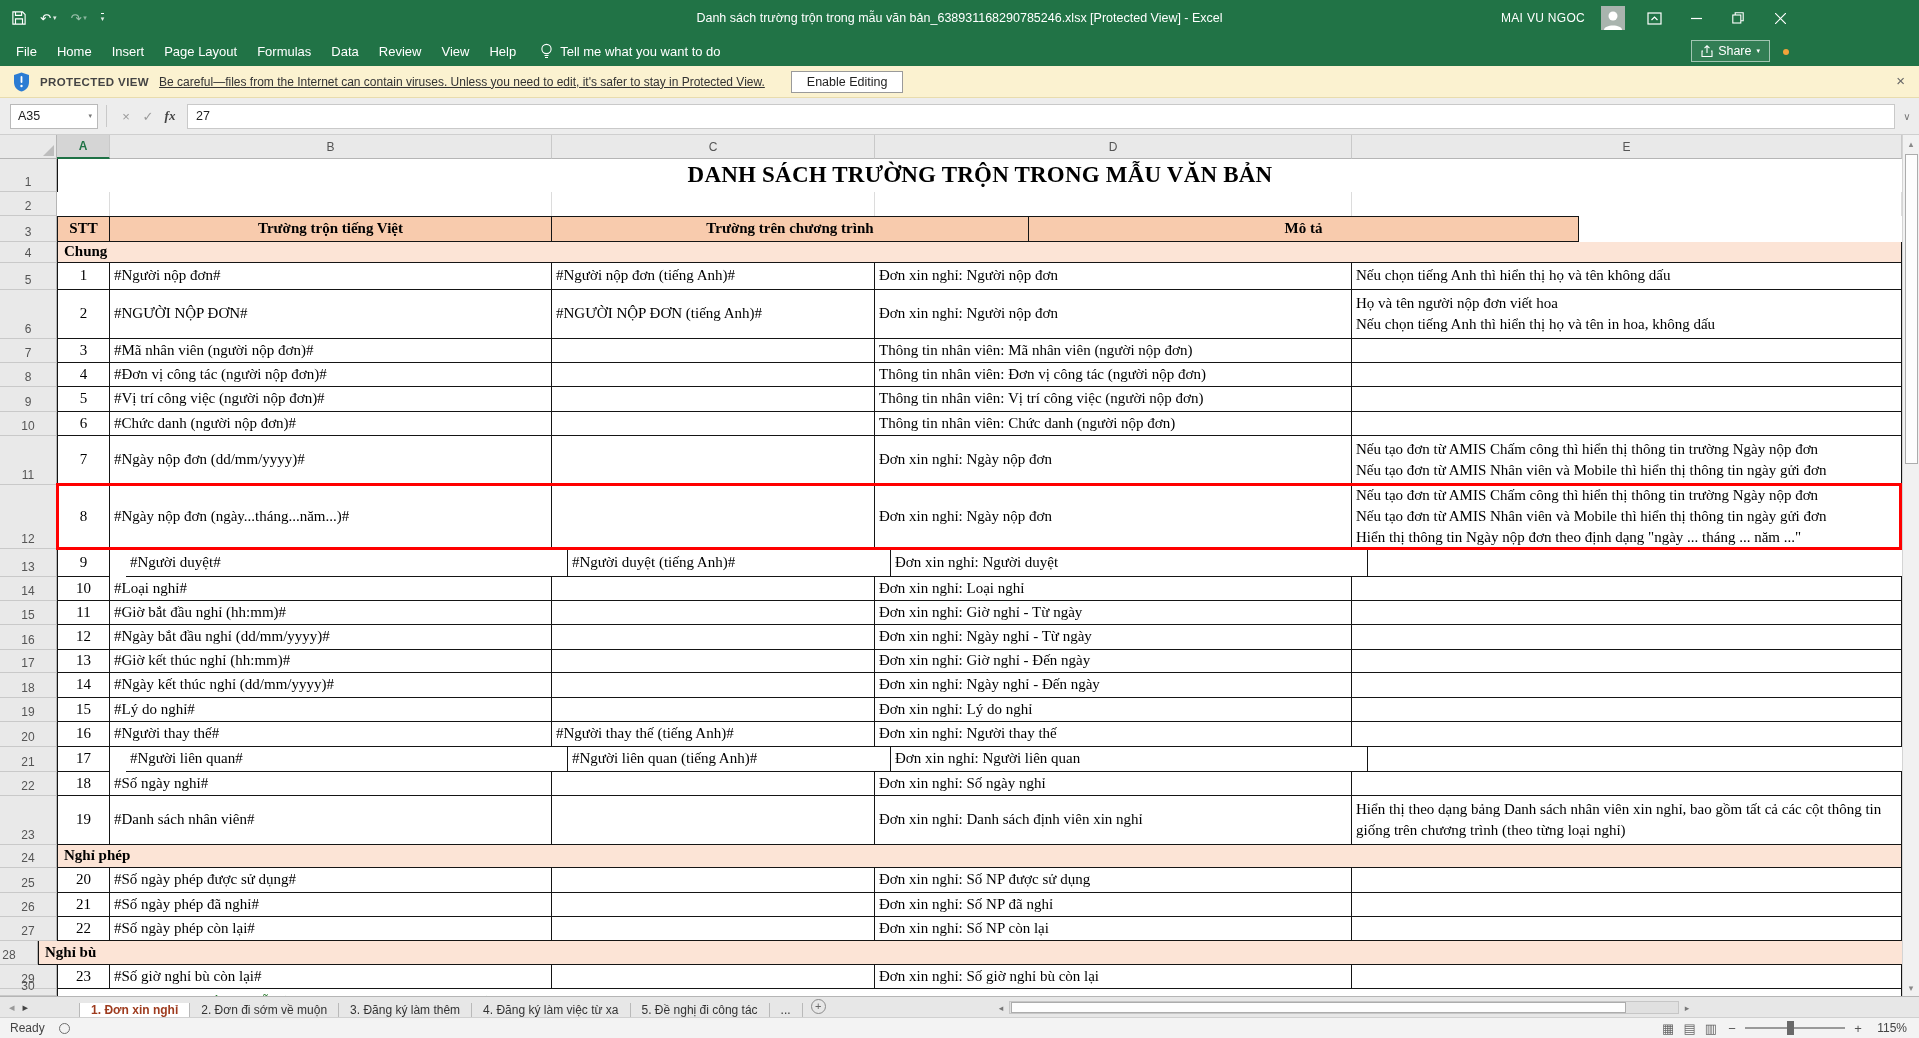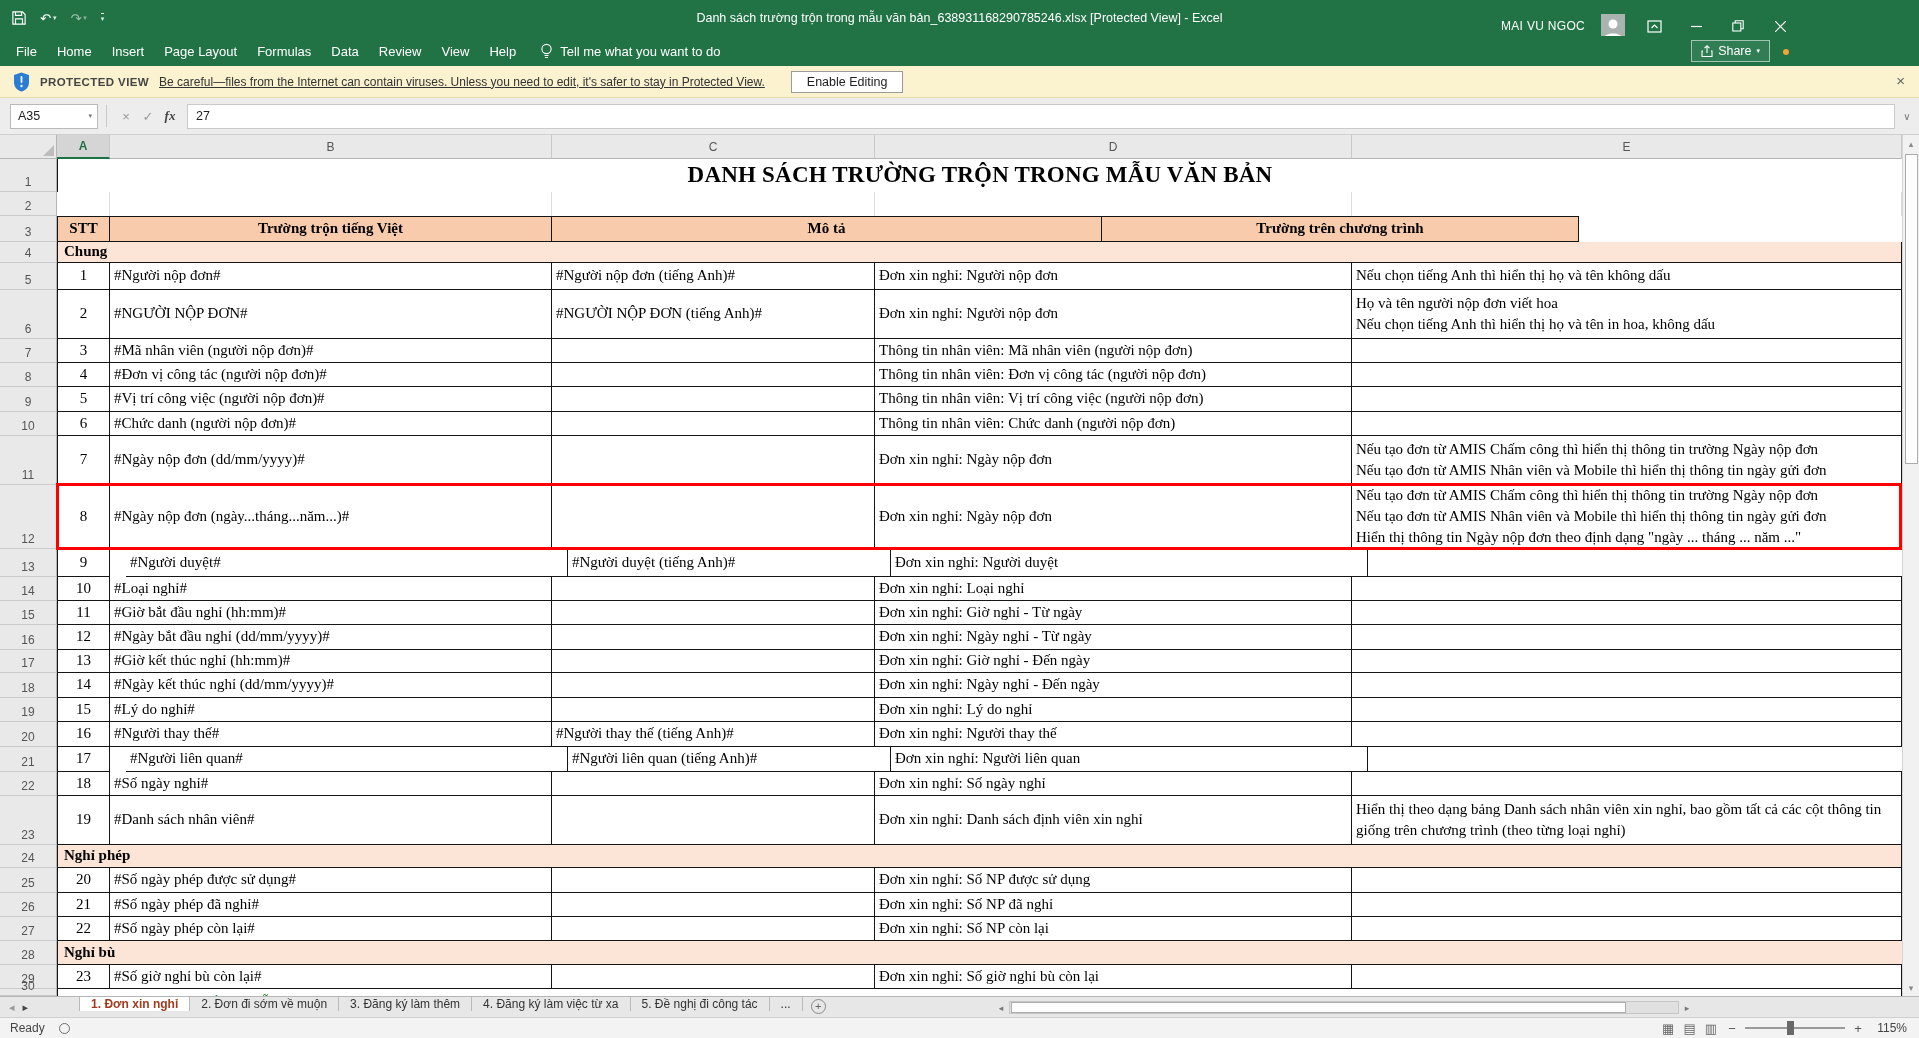--- a/index.html
+++ b/index.html
@@ -9,21 +9,21 @@
     font-family:"Liberation Sans","DejaVu Sans",sans-serif;
     -webkit-font-smoothing:antialiased;
   }
   
   .titlebar { height:36px; background:#217346; color:#fff; position:relative; display:flex; align-items:center; }
   .qat { display:flex; align-items:center; gap:14px; padding-left:12px; font-size:13px; }
   .qat .gl { color:#fff; cursor:pointer; display:flex; align-items:center; gap:2px; }
   .qat .dd { font-size:7px; opacity:.85; }
   .qat .dim { opacity:.55; }
   .doc-title { position:absolute; left:50%; top:50%; transform:translate(-50%,-50%); font-size:12.5px; white-space:nowrap; }
-  .tb-right { position:absolute; right:126px; top:8px; height:36px; display:flex; align-items:center; gap:16px; }
+  .tb-right { position:absolute; right:126px; top:0; height:36px; display:flex; align-items:center; gap:16px; }
   .tb-user { font-size:12px; letter-spacing:.3px; }
   .avatar { width:24px; height:24px; background:#a9b4ae; display:flex; align-items:flex-end; justify-content:center; overflow:hidden; }
   .avatar svg { display:block; }
   .winbtn { width:26px; height:26px; display:flex; align-items:center; justify-content:center; cursor:pointer; }
   
   .ribbonrow { height:30px; background:#217346; display:flex; align-items:center; color:#fff; font-size:13px; position:relative; }
   .rtab { padding:0 10px; height:100%; display:flex; align-items:center; cursor:pointer; white-space:nowrap; }
   .tellme { display:flex; align-items:center; gap:7px; margin-left:14px; cursor:pointer; }
   .share-btn { position:absolute; right:149px; top:4px; height:22px; display:flex; align-items:center; gap:5px;
     border:1px solid rgba(255,255,255,.55); padding:0 9px; font-size:12.5px; cursor:pointer; background:rgba(255,255,255,.08); }
@@ -223,22 +223,22 @@
         <div class="cell empty-cell" style="width: 53px;"></div>
         <div class="cell empty-cell" style="width: 442px;"></div>
         <div class="cell empty-cell" style="width: 323px;"></div>
         <div class="cell empty-cell" style="width: 477px;"></div>
         <div class="cell empty-cell" style="width: 550px;"></div>
       </div>
       <div class="grow" style="height: 26px;">
         <div class="rowhead">3</div>
         <div class="cell th first" style="width: 53px;">STT</div>
         <div class="cell th" style="width: 442px;">Trường trộn tiếng Việt</div>
+        <div class="cell th" style="width: 477px;">Trường trên chương trình</div>
         <div class="cell th" style="width: 550px;">Mô tả</div>
-        <div class="cell th" style="width: 477px;">Trường trên chương trình</div>
       </div>
       <div class="grow" style="height: 21px;">
         <div class="rowhead">4</div>
         <div class="cell section first" style="width: 1845px;">Chung</div>
       </div>
       <div class="grow" style="height: 27px;">
         <div class="rowhead">5</div>
         <div class="cell td stt first" style="width: 53px;">1</div>
         <div class="cell td" style="width: 442px;">#Người nộp đơn#</div>
         <div class="cell td" style="width: 323px;">#Người nộp đơn (tiếng Anh)#</div>
@@ -414,21 +414,21 @@
         <div class="cell td pre" style="width: 550px;"></div>
       </div>
       <div class="grow" style="height: 24px;">
         <div class="rowhead">27</div>
         <div class="cell td stt first" style="width: 53px;">22</div>
         <div class="cell td" style="width: 442px;">#Số ngày phép còn lại#</div>
         <div class="cell td" style="width: 323px;"></div>
         <div class="cell td" style="width: 477px;">Đơn xin nghỉ: Số NP còn lại</div>
         <div class="cell td pre" style="width: 550px;"></div>
       </div>
-      <div class="grow" style="height: 24px;">
+      <div class="grow" style="height: 24px; justify-content: center;">
         <div class="rowhead">28</div>
         <div class="cell section first" style="width: 1883px;">Nghỉ bù</div>
       </div>
       <div class="grow" style="height: 24px;">
         <div class="rowhead">29</div>
         <div class="cell td stt first" style="width: 53px;">23</div>
         <div class="cell td" style="width: 442px;">#Số giờ nghỉ bù còn lại#</div>
         <div class="cell td" style="width: 323px;"></div>
         <div class="cell td" style="width: 477px;">Đơn xin nghỉ: Số giờ nghỉ bù còn lại</div>
         <div class="cell td pre" style="width: 550px;"></div>
@@ -444,21 +444,21 @@
     <span class="vspacer"></span>
     <span class="varr">▾</span>
   </div>
 </div>
 
 <div class="tabbar">
   <div class="tnav">
     <span class="dim">◂</span>
     <span>▸</span>
   </div>
-  <div id="sheettabs" style="display:flex; align-items:flex-start;padding-left:42px;">
+  <div id="sheettabs" style="display:flex; align-items:flex-end;padding-left:42px;">
       <div class="stab first active" style="color: rgb(158, 59, 30);">1. Đơn xin nghỉ</div>
       <div class="stab">2. Đơn đi sớm về muộn</div>
       <div class="stab">3. Đăng ký làm thêm</div>
       <div class="stab">4. Đăng ký làm việc từ xa</div>
       <div class="stab">5. Đề nghị đi công tác</div>
       <div class="stab">...</div>
     </div>
   <span class="newsheet">+</span>
   <div class="hscroll">
     <span class="harr">◂</span>

